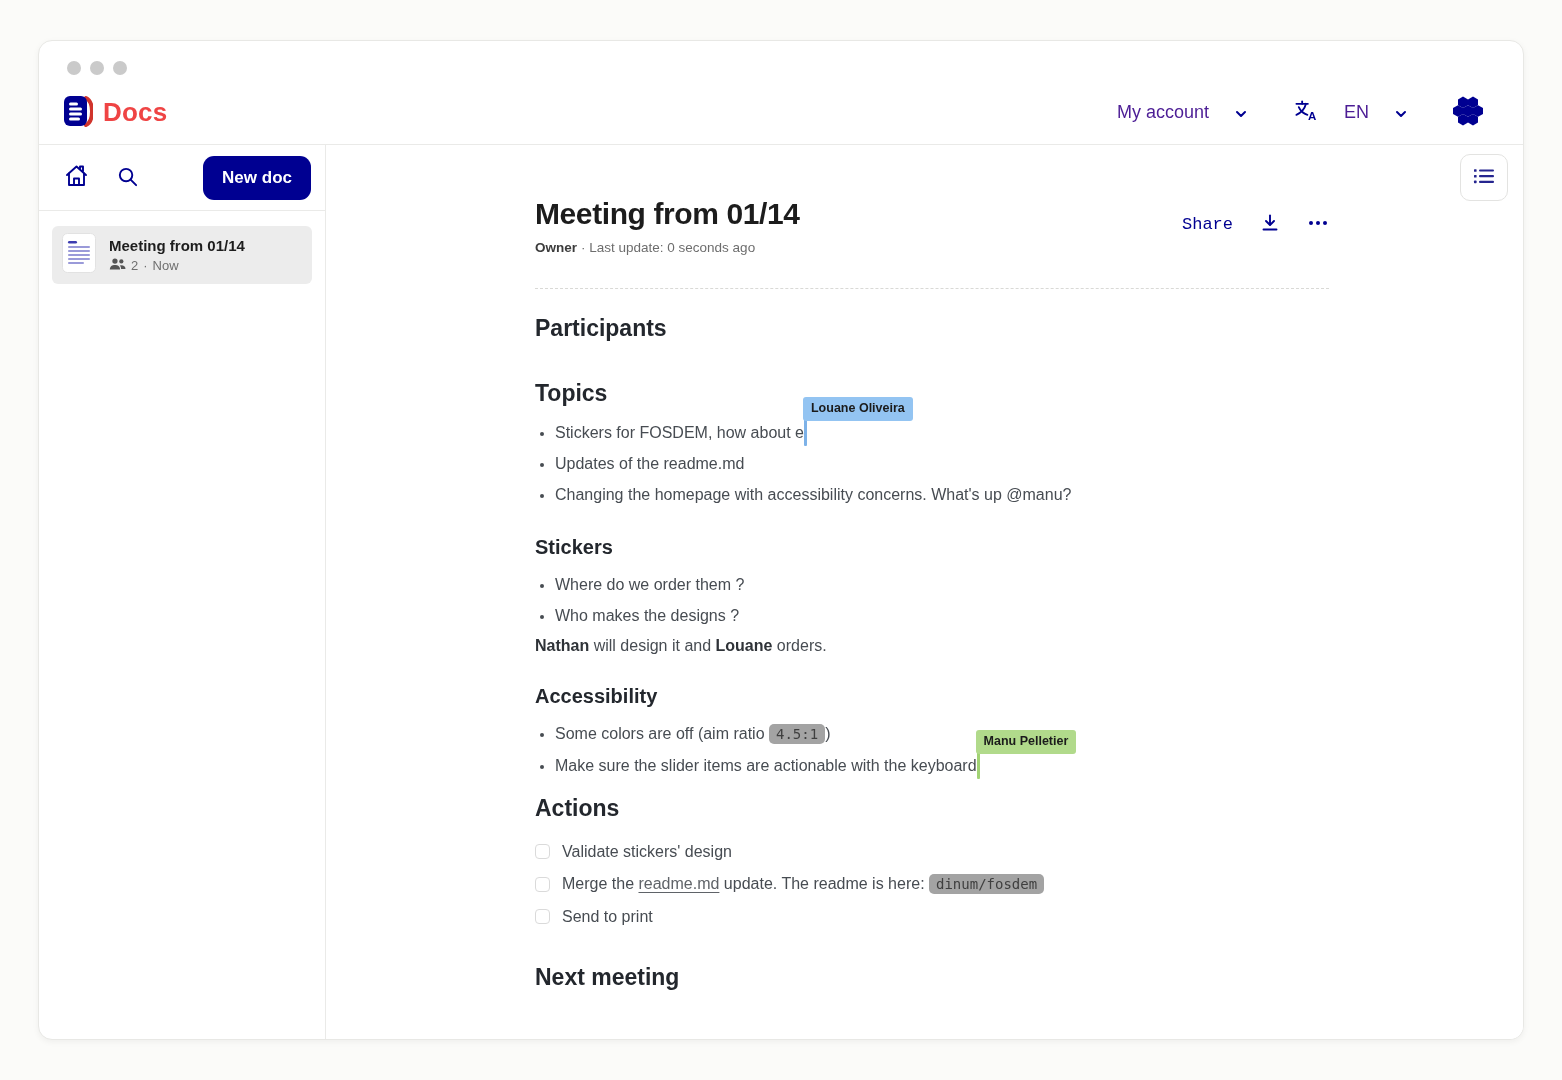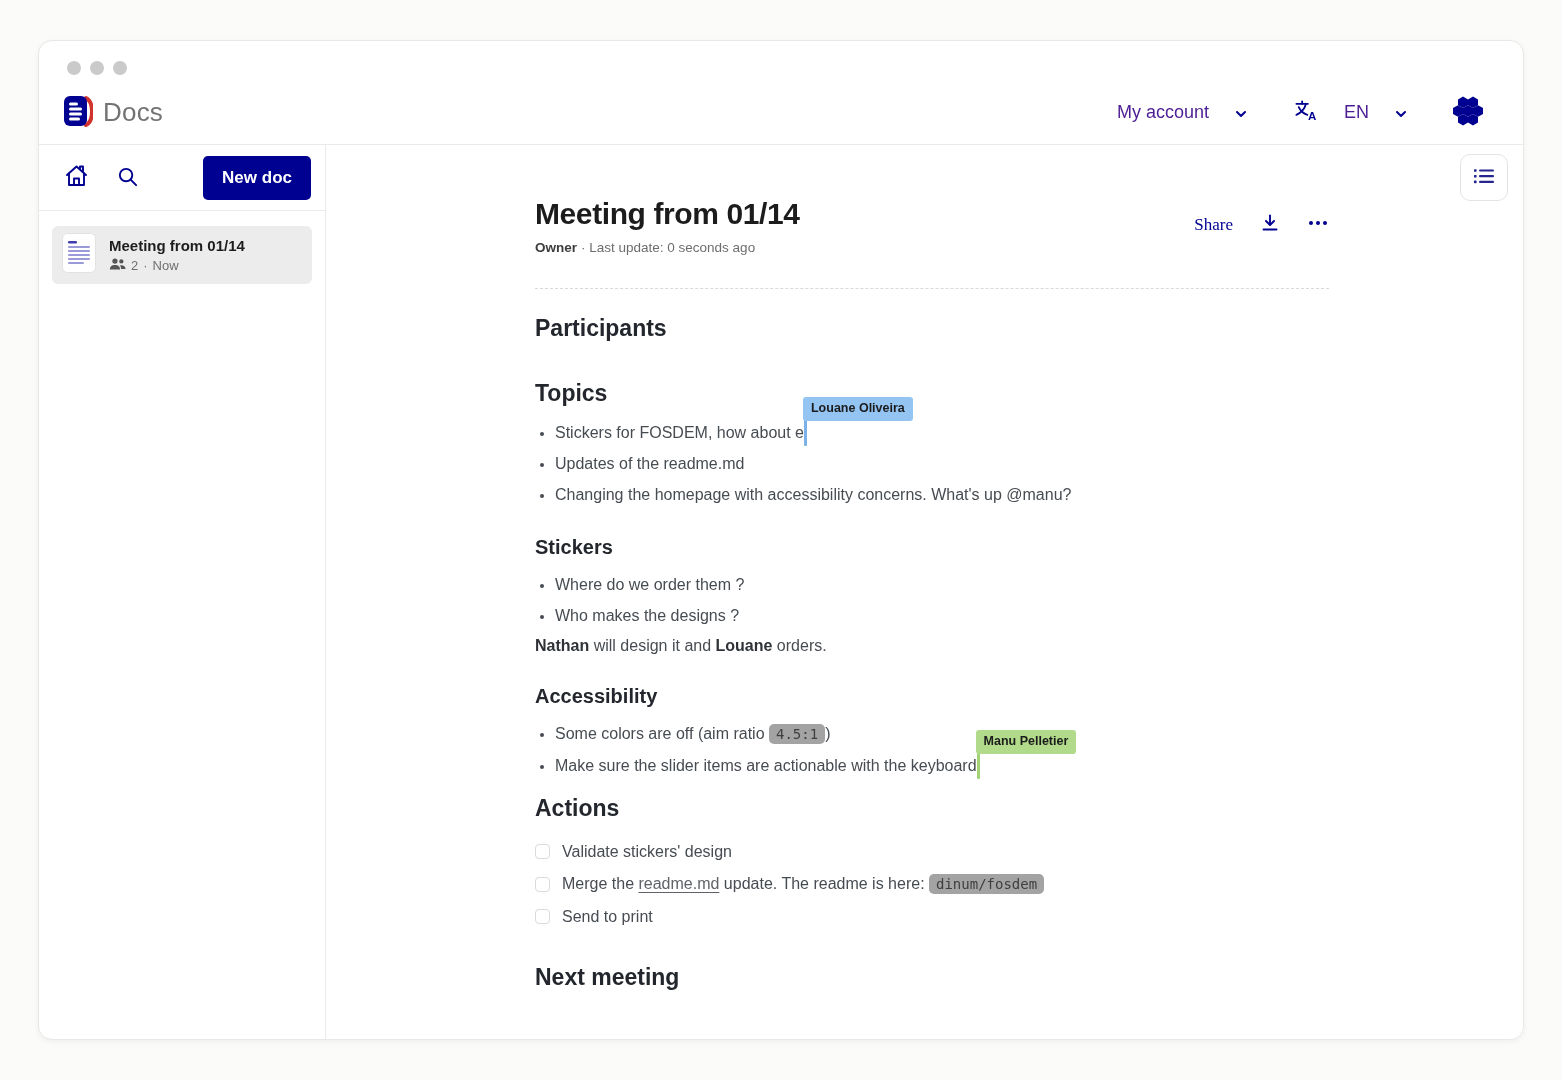--- a/index.html
+++ b/index.html
@@ -17,49 +17,49 @@
     box-shadow:0 2px 6px rgba(0,0,0,.05);
     overflow:hidden; display:flex; flex-direction:column;
   }
   
   .titlebar{ padding:20px 0 0 28px; display:flex; gap:9px; height:40px; flex:none;}
   .tdot{ width:14px; height:14px; border-radius:50%; background:#cacaca; }
   
   .appbar{ height:64px; flex:none; display:flex; align-items:center;
     padding:0 40px 0 24px; border-bottom:1px solid #eaeae8; }
   .logo{ display:flex; align-items:center; gap:10px; cursor:pointer; background:none; border:none;}
-  .logo-text{ font-size:26px; font-weight:normal; color:#737373; letter-spacing:.2px; }
+  .logo-text{ font-size:26px; font-weight:bold; color:#ef4444; letter-spacing:.2px; }
   .appbar-right{ margin-left:auto; display:flex; align-items:center; gap:46px; }
   .navbtn{ background:none; border:none; display:flex; align-items:center; gap:26px;
     font-size:18px; color:#4c1d95; font-family:inherit; cursor:pointer; }
   .iconbtn{ background:none; border:none; cursor:pointer; display:flex; align-items:center; }
   
   .body-row{ flex:1; display:flex; min-height:0; }
   .sidebar{ width:287px; flex:none; border-right:1px solid #eaeae8; display:flex; flex-direction:column; }
   .sidebar-top{ height:66px; flex:none; display:flex; align-items:center;
     padding:0 14px 0 25px; border-bottom:1px solid #eaeae8; gap:27px; }
-  .newdoc{ margin-left:auto; background:#000091; color:#fff; border:none; border-radius:5px;
+  .newdoc{ margin-left:auto; background:#000091; color:#fff; border:none; border-radius:11px;
     font-family:inherit; font-size:17px; font-weight:bold; padding:12px 19px; cursor:pointer; }
   .doc-list{ padding:15px 13px; }
   .doc-item{ background:#ececec; border-radius:6px; padding:7px 10px;
     display:flex; align-items:center; gap:13px; cursor:pointer; }
   .doc-item-title{ font-size:15px; font-weight:bold; color:#1d1d1d; margin-bottom:3px; }
   .doc-item-meta{ font-size:13px; color:#6f6f6f; display:flex; align-items:center; gap:5px; }
   
   .main{ flex:1; position:relative; overflow:hidden; background:#fff; }
   .toc-btn{ position:absolute; top:9px; right:15px; width:48px; height:47px;
     background:#fff; border:1px solid #e3e3e1; border-radius:10px;
     display:flex; align-items:center; justify-content:center; cursor:pointer; }
   .doc-wrap{ margin-left:209px; width:794px; padding-top:52px; }
   .doc-head{ display:flex; justify-content:space-between; align-items:flex-start; }
   .doc-title{ font-size:30px; font-weight:bold; color:#1c1c1c; letter-spacing:-.4px; }
   .doc-meta{ margin-top:9px; font-size:13.5px; color:#6d6d6d; }
   .doc-meta .owner{ font-weight:bold; color:#3c3c3c; margin-right:4px; }
   .doc-actions{ display:flex; align-items:center; gap:27px; margin-top:16px; }
-  .share-btn{ background:none; border:none; font-family:Liberation Serif, serif; font-size:17px;
+  .share-btn{ background:none; border:none; font-family:Liberation Mono, monospace; font-size:17px;
     color:#000091; font-weight:500; cursor:pointer; }
   hr.dashed{ border:none; border-top:1px dashed #d9d9d6; margin:33px 0 0; }
   h2.sec{ font-size:23px; font-weight:bold; color:#23272d; }
   h3.sec{ font-size:20px; font-weight:bold; color:#23272d; }
   .h-participants{ margin-top:26px; }
   .h-topics{ margin-top:38px; }
   .h-stickers{ margin-top:32px; }
   .h-accessibility{ margin-top:30px; }
   .h-actions{ margin-top:20px; }
   .h-next{ margin-top:38px; }

